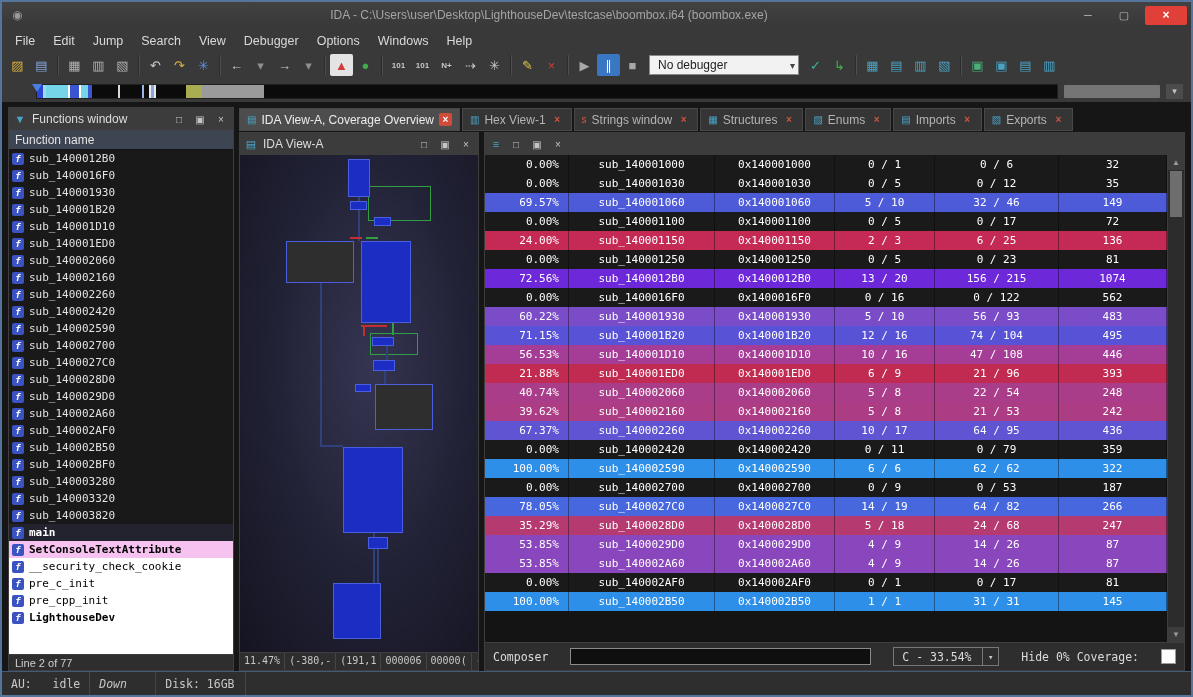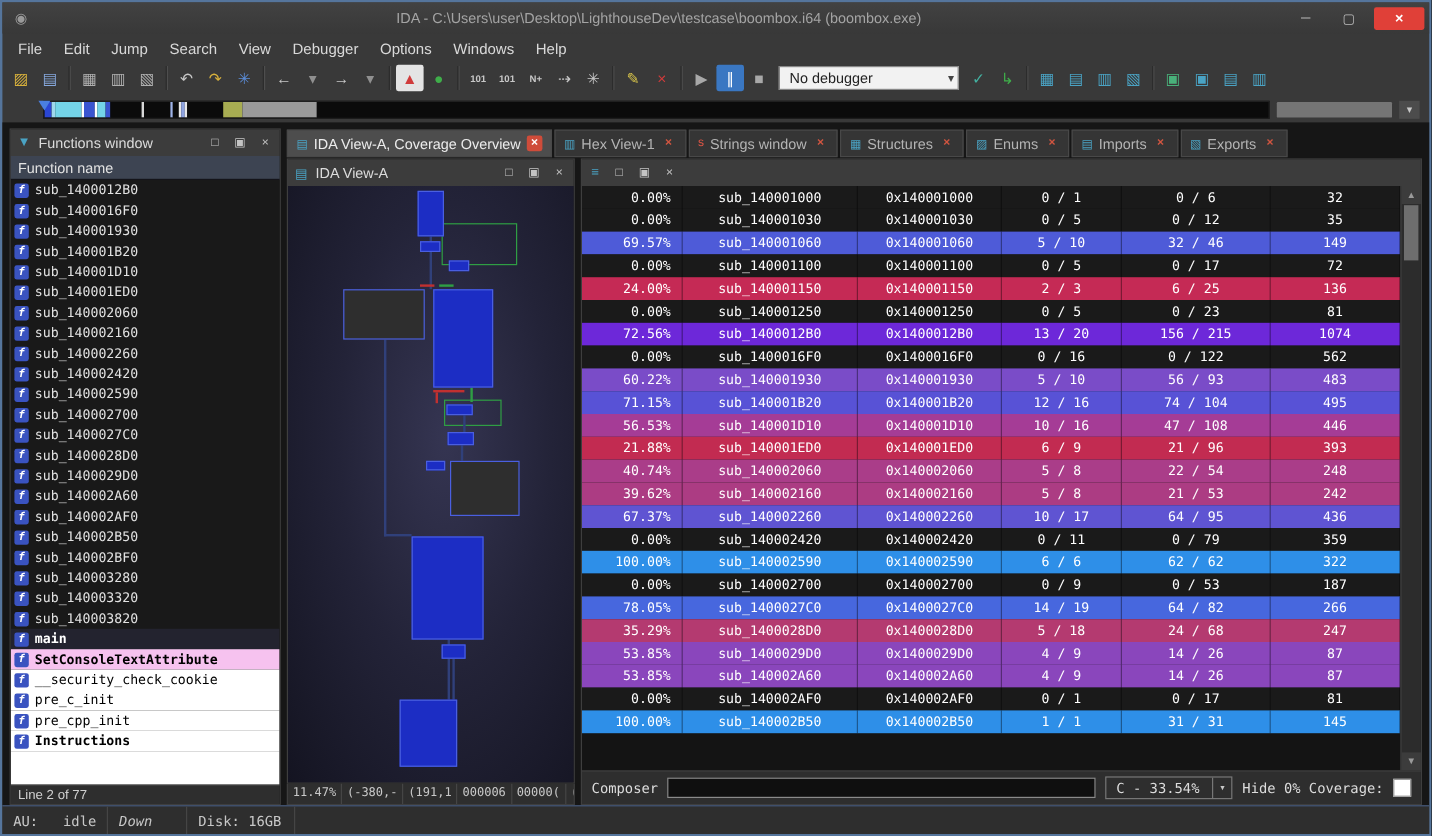--- a/index.html
+++ b/index.html
@@ -64,21 +64,21 @@
 .th{display:flex;align-items:center;justify-content:center;color:#1c1c1c;font-size:11.5px;border-right:1px solid #a8a49c;white-space:nowrap}
 .tbody{flex:1;min-height:0;overflow:hidden;display:flex;flex-direction:column;font-family:"DejaVu Sans Mono",monospace;font-size:11px}
 .cov-row{height:19px;flex:none;display:flex;color:#fff}
 .td{display:flex;align-items:center;justify-content:center;border-right:1px solid rgba(0,0,0,.38);white-space:nowrap;overflow:hidden}
 .td.coverage{justify-content:flex-end;padding-right:9px}
 .c0{width:84px;flex:none}.c1{width:146px;flex:none}.c2{width:120px;flex:none}.c3{width:100px;flex:none}.c4{width:124px;flex:none}.c5{flex:1}
 .vscroll{width:17px;flex:none;background:#2c2c2c;border-left:1px solid #3e3e3e;display:flex;flex-direction:column}
 .sarrow{height:15px;flex:none;background:#3c3c3c;color:#9a9a9a;font-size:8px;display:flex;align-items:center;justify-content:center}
 .sthumb{height:46px;flex:none;background:#6e6e6e;margin:1px 2px}
 .sfill{flex:1}
-.composer{height:28px;flex:none;display:flex;align-items:center;gap:8px;padding:0 8px;background:#2e2e2e;border-top:1px solid #3e3e3e;font-family:"DejaVu Sans Mono",monospace;font-size:11.5px;color:#dcdcdc}
+.composer{height:28px;flex:none;display:flex;align-items:center;gap:22px;padding:0 8px;background:#2e2e2e;border-top:1px solid #3e3e3e;font-family:"DejaVu Sans Mono",monospace;font-size:11.5px;color:#dcdcdc}
 .cinput{flex:1;height:17px;background:#0f0f0f;border:1px solid #8a8a8a;color:#ddd;font-family:inherit;font-size:11px;padding:0 4px;outline:none}
 .csel{width:106px;height:19px;flex:none;border:1px solid #777;display:flex;align-items:center;justify-content:space-between;padding-left:8px}
 .cselarrow{width:16px;height:100%;display:flex;align-items:center;justify-content:center;border-left:1px solid #777;font-size:9px;color:#c8c8c8}
 .checkbox{width:15px;height:15px;flex:none;background:#fff;border:1px solid #999}
 .statusbar{height:24px;flex:none;display:flex;background:#2e2e2e;border-top:1px solid #44587a;font-family:"DejaVu Sans Mono",monospace;font-size:11.5px;color:#c8c8c8}
 .sseg{display:flex;align-items:center;padding:0 9px;border-right:1px solid #454545;white-space:pre}
 </style>
 </head>
 <body>
 
@@ -365,21 +365,21 @@
           <div class="fn-row white">
             <span class="fn-icon">f</span>
             <span>pre_c_init</span>
           </div>
           <div class="fn-row white">
             <span class="fn-icon">f</span>
             <span>pre_cpp_init</span>
           </div>
           <div class="fn-row white bold">
             <span class="fn-icon">f</span>
-            <span>Instructions</span>
+            <span>LighthouseDev</span>
           </div>
           <div class="fn-fill"></div>
         </div>
       <div class="pfoot">Line 2 of 77</div>
     </div>
 
     <div class="rightcol">
       <div class="tabbar">
           <div class="tab active">
             <span class="tab-icon" style="color: rgb(74, 163, 196);">▤</span>

